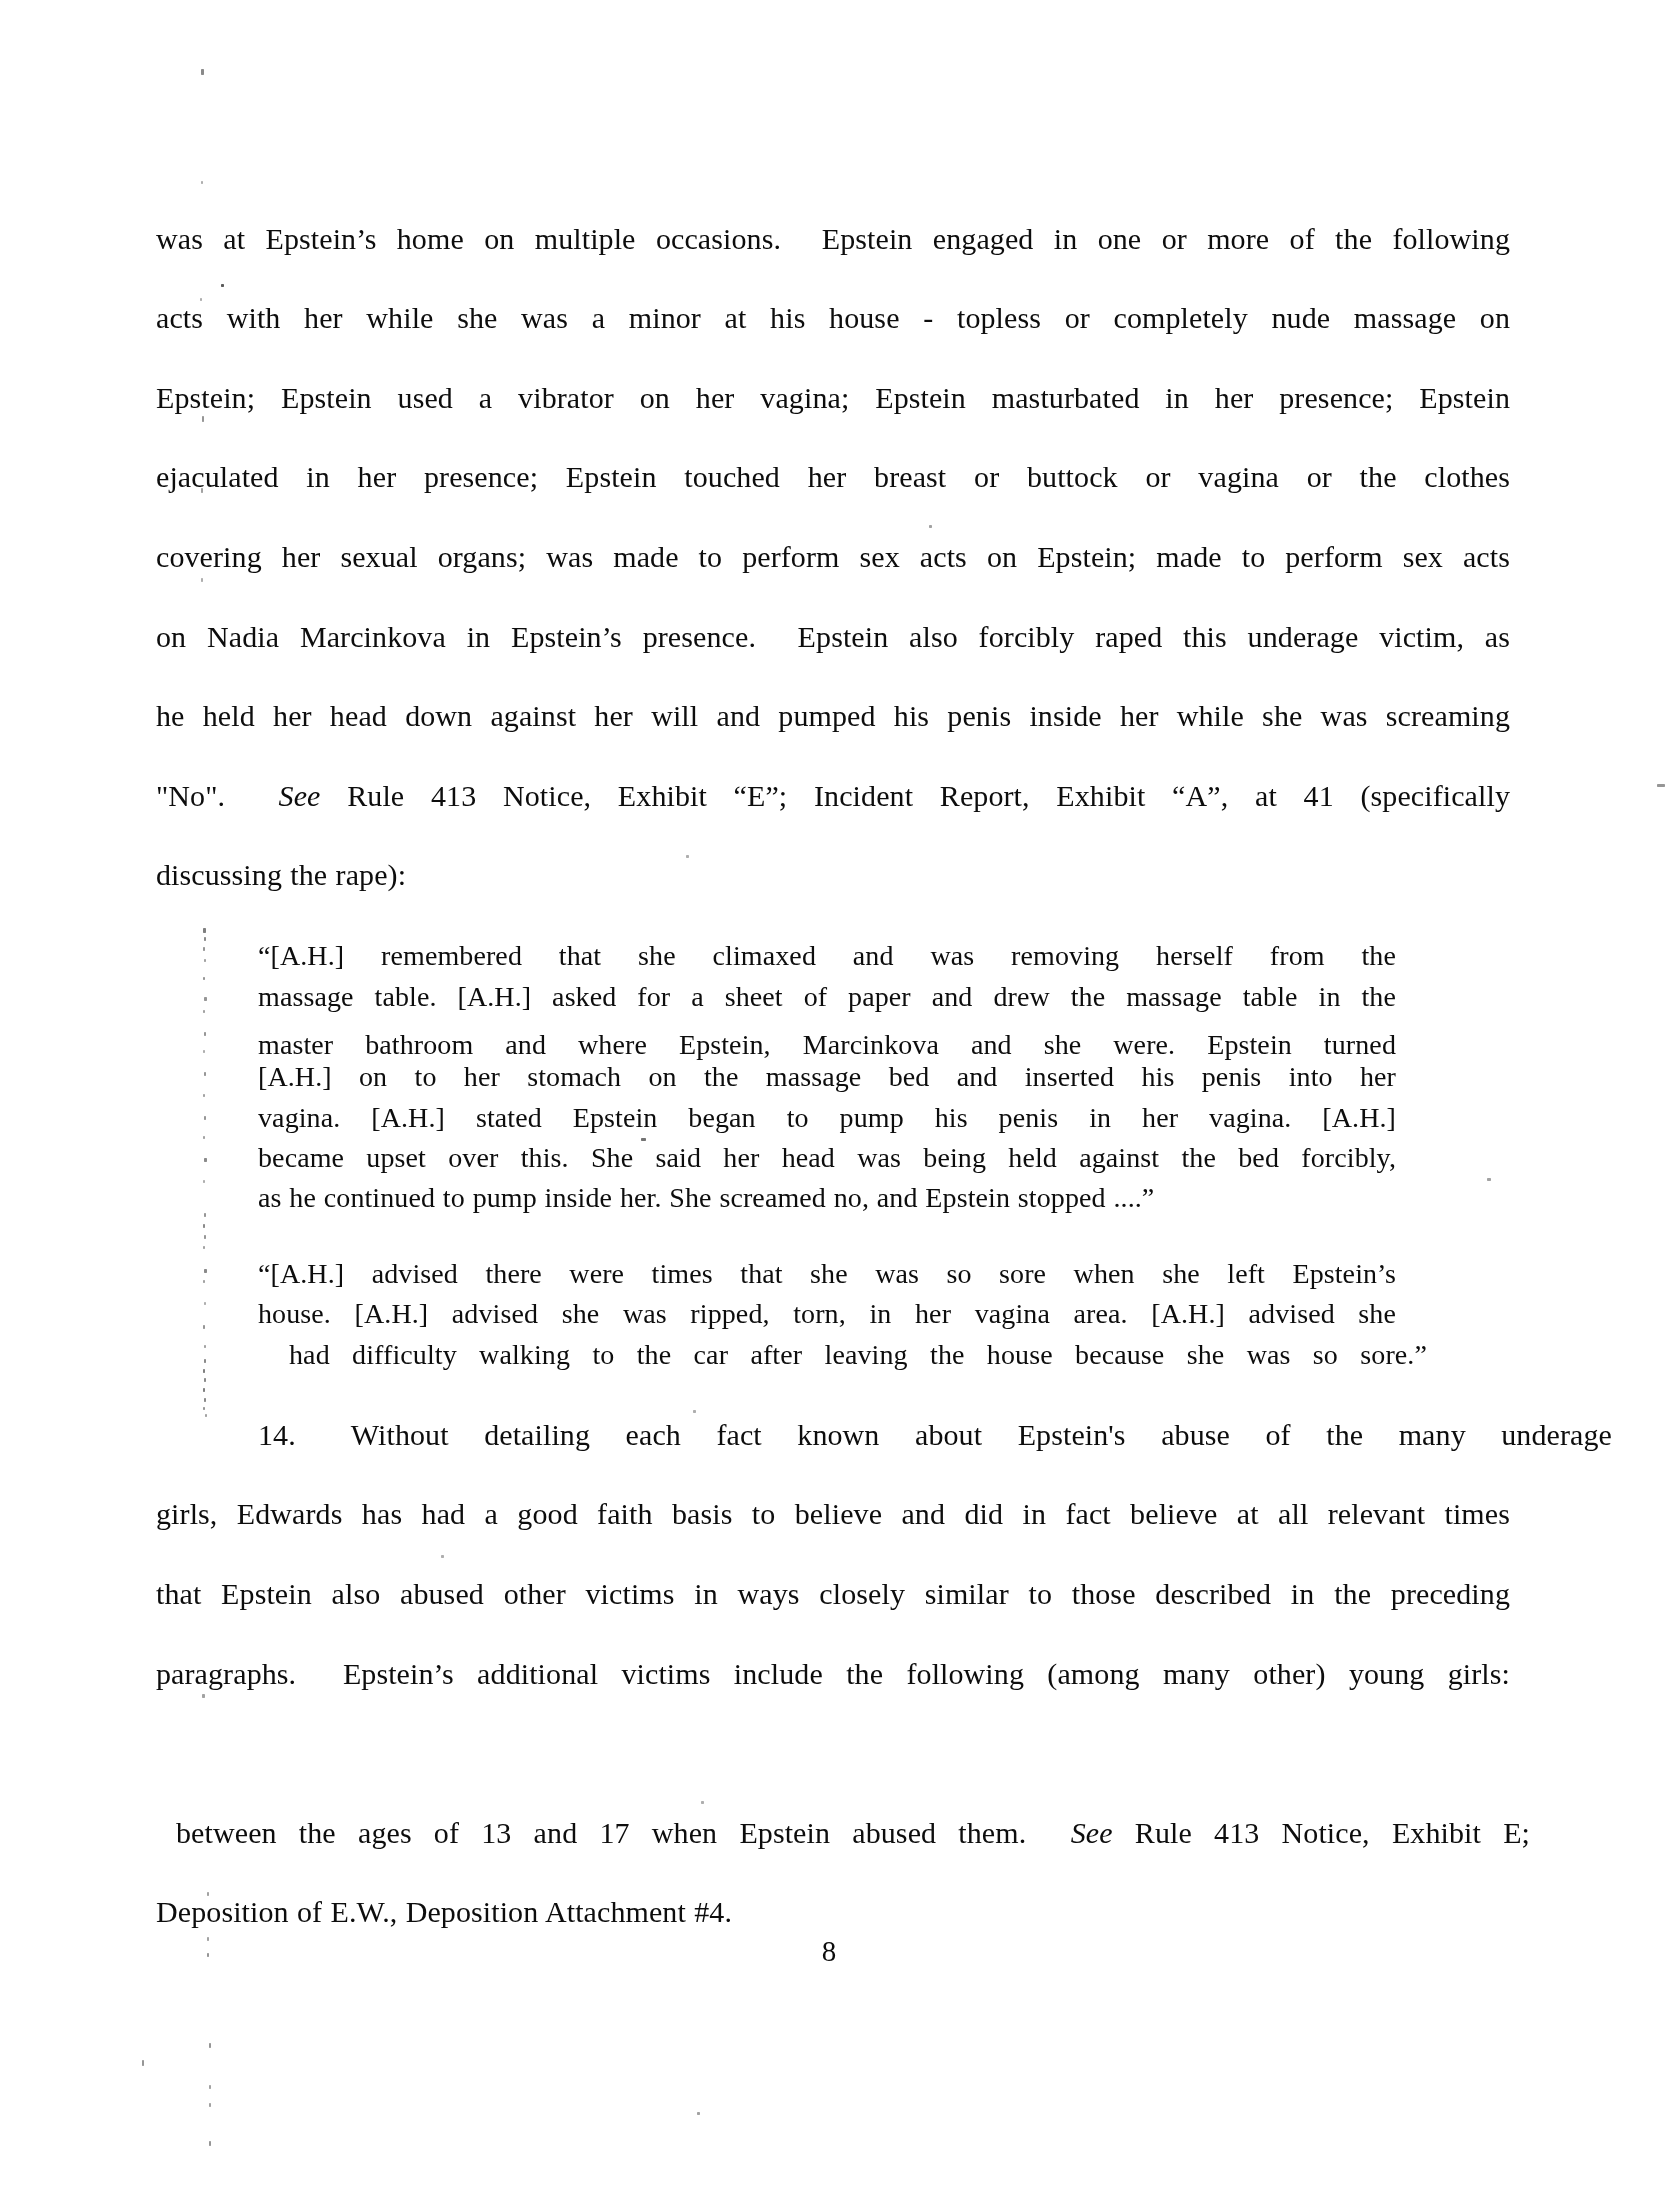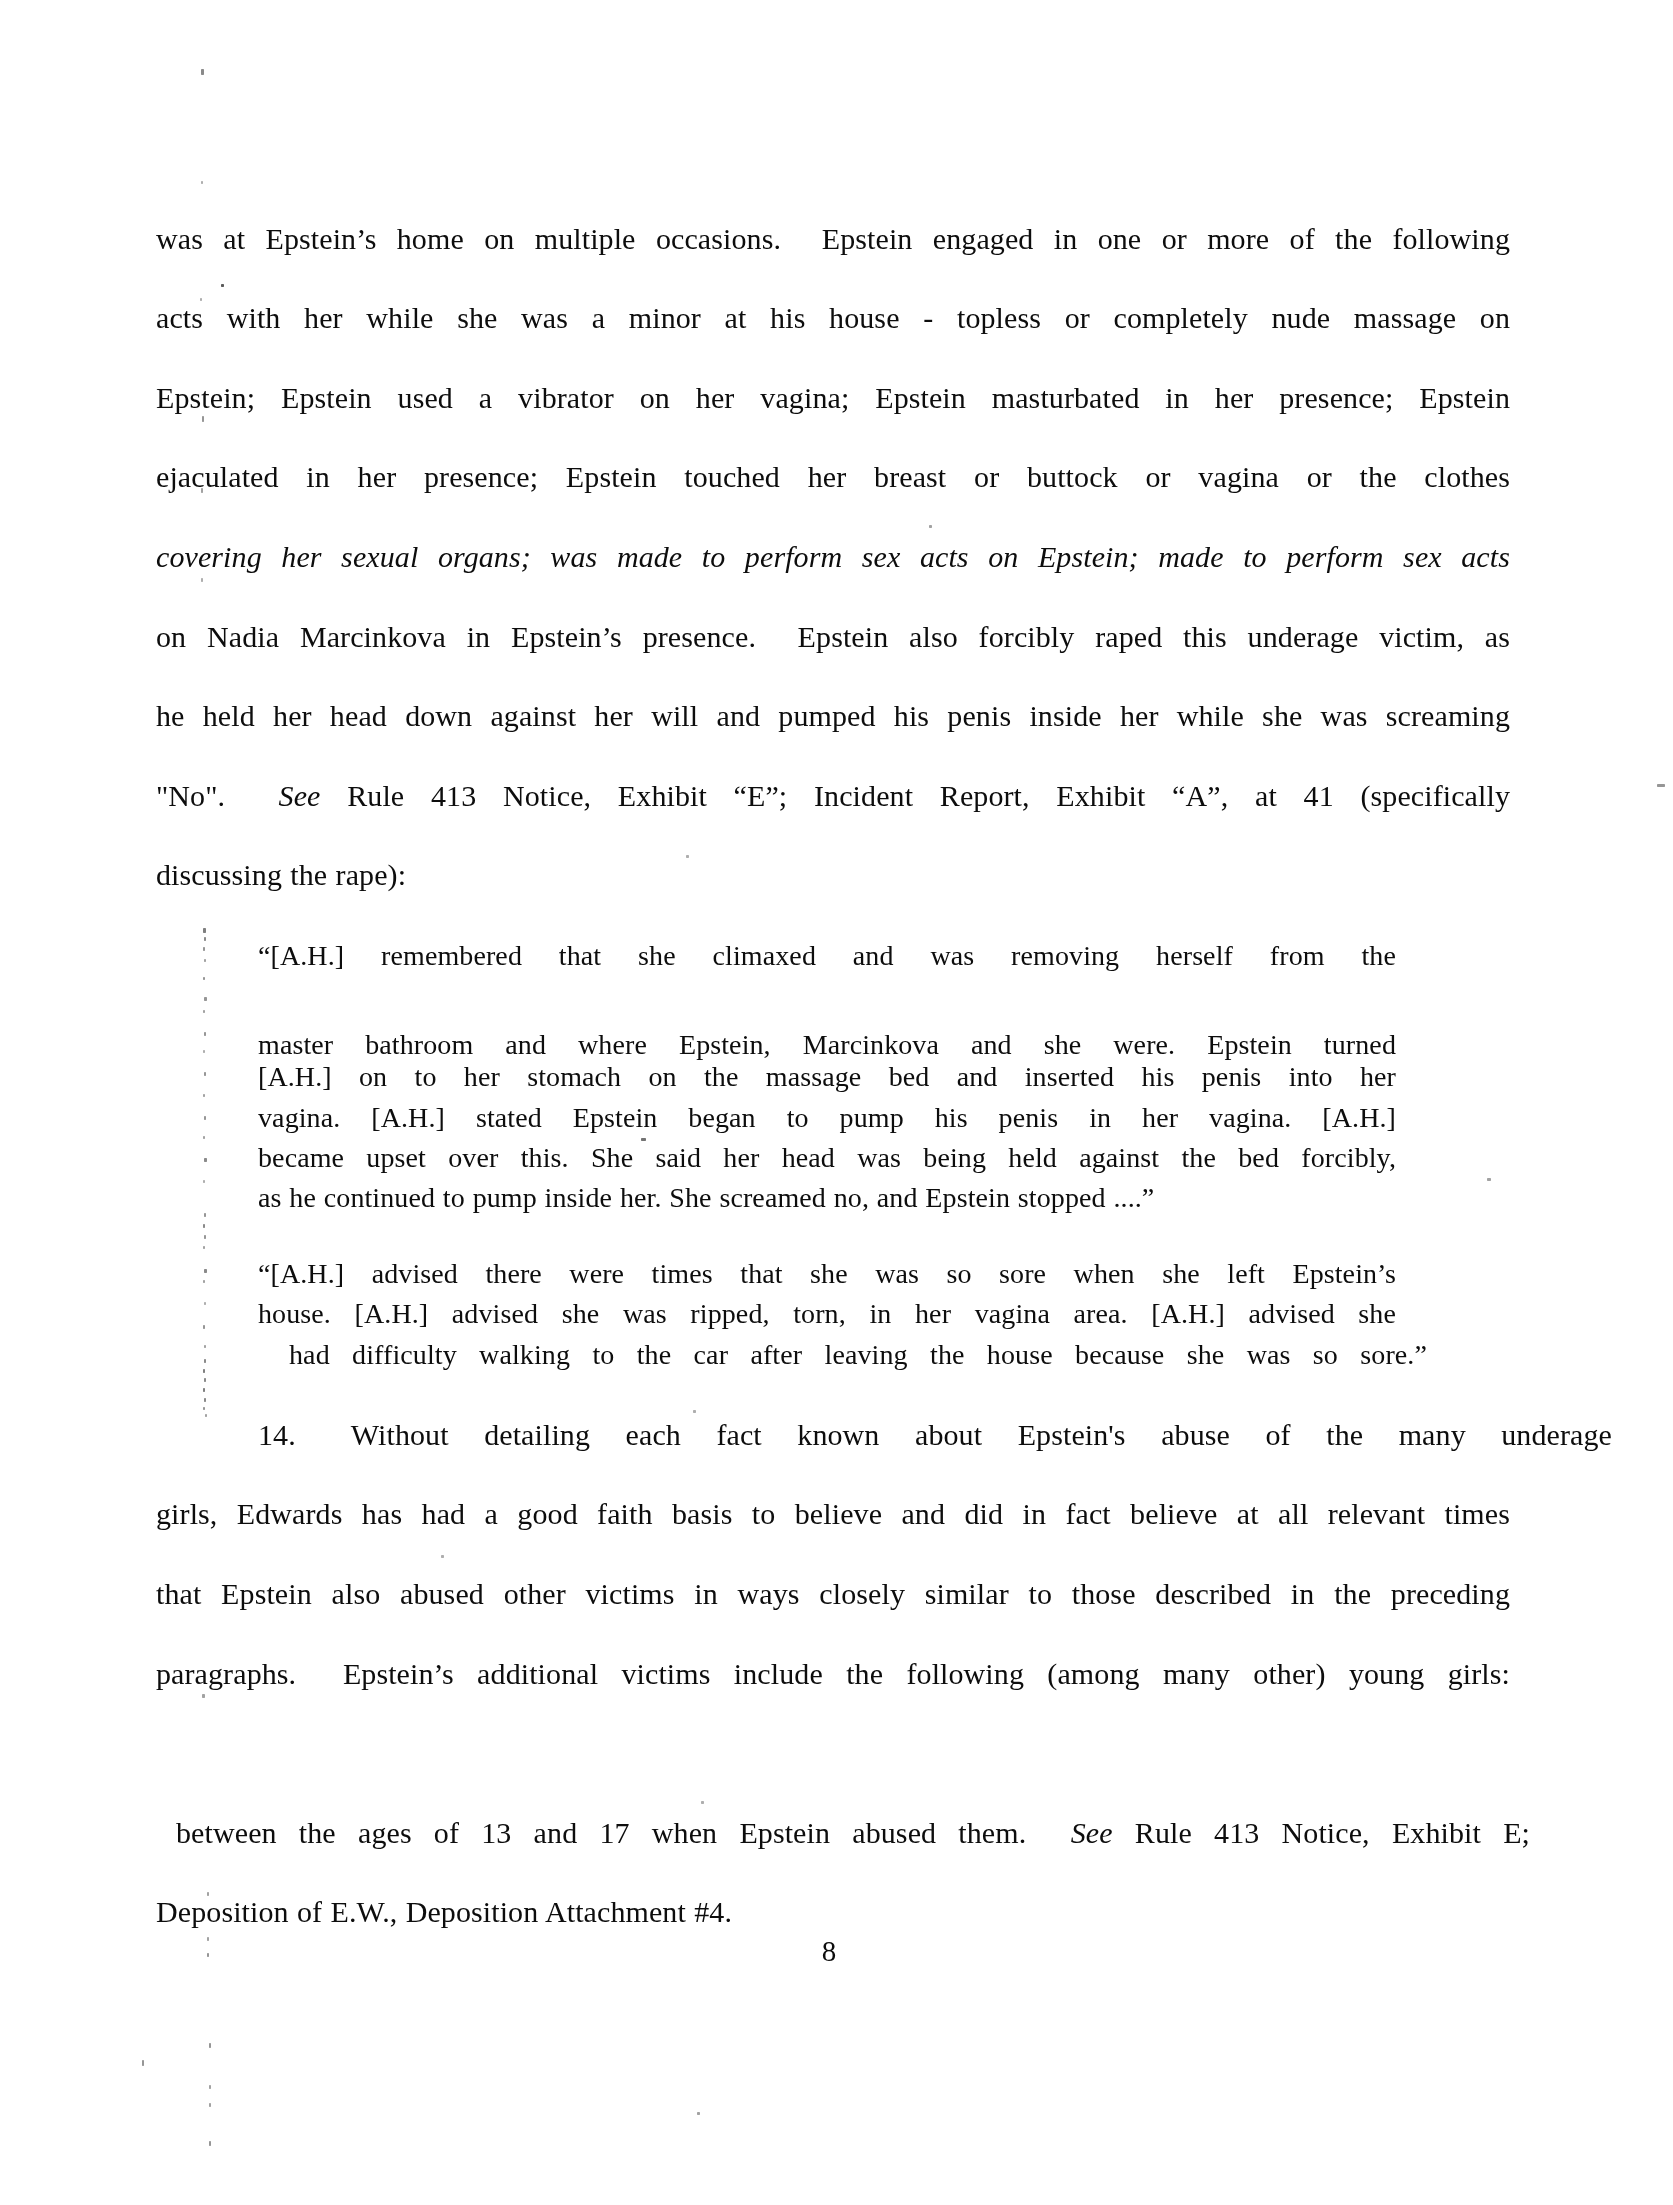--- a/index.html
+++ b/index.html
@@ -36,26 +36,27 @@
 </style>
 </head>
 <body>
 
 <div class="page">
   <div class="pagenum">8</div>
 <div class="line body just" style="top: 221px;"><span>was at Epstein’s home on multiple occasions.&nbsp; Epstein engaged in one or more of the following</span></div>
     <div class="line body just" style="top: 300px;"><span>acts with her while she was a minor at his house - topless or completely nude massage on</span></div>
     <div class="line body just" style="top: 380px;"><span>Epstein; Epstein used a vibrator on her vagina; Epstein masturbated in her presence; Epstein</span></div>
     <div class="line body just" style="top: 459px;"><span>ejaculated in her presence; Epstein touched her breast or buttock or vagina or the clothes</span></div>
-    <div class="line body just" style="top: 539px; font-style: italic;"><span>covering her sexual organs; was made to perform sex acts on Epstein; made to perform sex acts</span></div>
+    <div class="line body just" style="top: 539px;"><span>covering her sexual organs; was made to perform sex acts on Epstein; made to perform sex acts</span></div>
     <div class="line body just" style="top: 619px;"><span>on Nadia Marcinkova in Epstein’s presence.&nbsp; Epstein also forcibly raped this underage victim, as</span></div>
     <div class="line body just" style="top: 698px;"><span>he held her head down against her will and pumped his penis inside her while she was screaming</span></div>
     <div class="line body just" style="top: 778px;"><span>"No".&nbsp; </span><i>See</i><span> Rule 413 Notice, Exhibit “E”; Incident Report, Exhibit “A”, at 41 (specifically</span></div>
     <div class="line body" style="top: 857px;"><span>discussing the rape):</span></div>
     <div class="line quote just" style="top: 939px;"><span>“[A.H.] remembered that she climaxed and was removing herself from the</span></div>
+    <div class="line quote just" style="top: 980px;"><span>massage table. [A.H.] asked for a sheet of paper and drew the massage table in the</span></div>
     <div class="line quote just" style="top: 1028px;"><span>master bathroom and where Epstein, Marcinkova and she were. Epstein turned</span></div>
     <div class="line quote just" style="top: 1060px;"><span>[A.H.] on to her stomach on the massage bed and inserted his penis into her</span></div>
     <div class="line quote just" style="top: 1101px;"><span>vagina. [A.H.] stated Epstein began to pump his penis in her vagina. [A.H.]</span></div>
     <div class="line quote just" style="top: 1141px;"><span>became upset over this. She said her head was being held against the bed forcibly,</span></div>
     <div class="line quote" style="top: 1181px;"><span>as he continued to pump inside her. She screamed no, and Epstein stopped ....”</span></div>
     <div class="line quote just" style="top: 1257px;"><span>“[A.H.] advised there were times that she was so sore when she left Epstein’s</span></div>
     <div class="line quote just" style="top: 1297px;"><span>house. [A.H.] advised she was ripped, torn, in her vagina area. [A.H.] advised she</span></div>
     <div class="line quote just" style="top: 1338px; margin-left: 31px;"><span>had difficulty walking to the car after leaving the house because she was so sore.”</span></div>
     <div class="line body just" style="top: 1417px; padding-left: 102px;"><span>14.</span><span class="tab"></span><span>Without detailing each fact known about Epstein's abuse of the many underage</span></div>
     <div class="line body just" style="top: 1496px;"><span>girls, Edwards has had a good faith basis to believe and did in fact believe at all relevant times</span></div>

